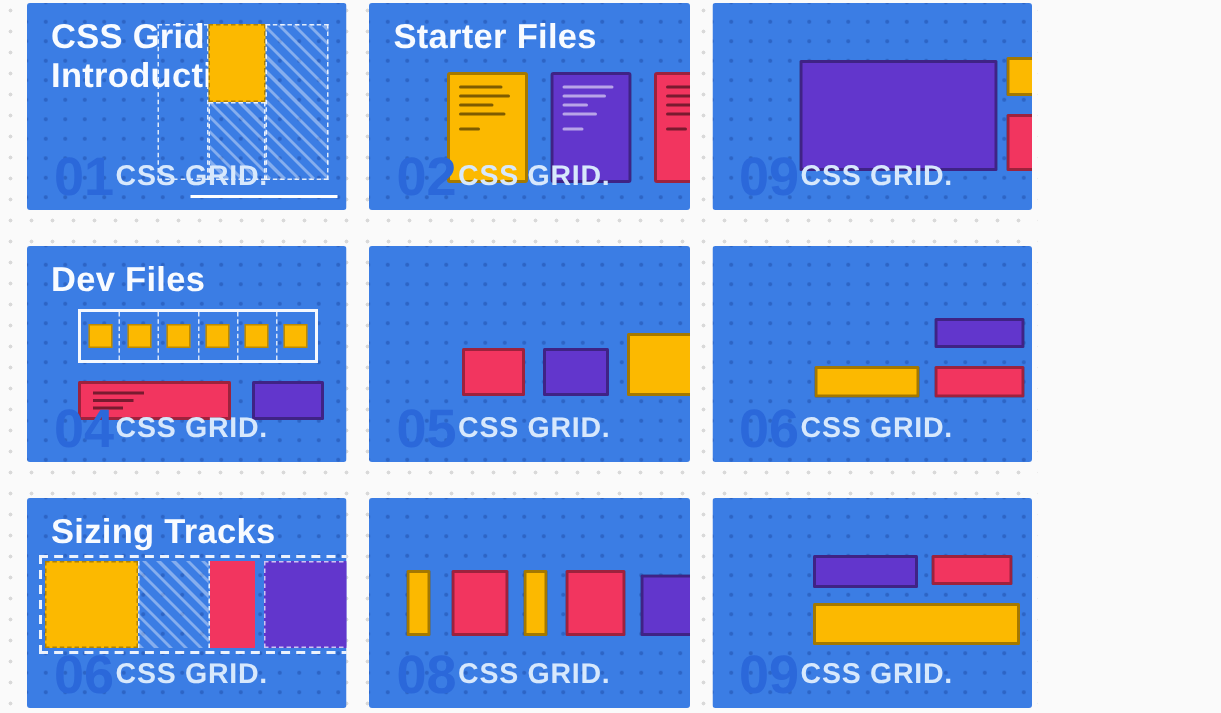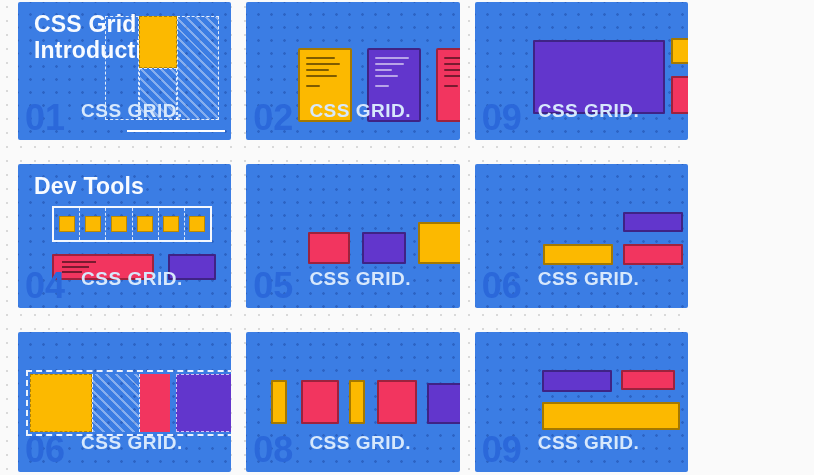--- a/index.html
+++ b/index.html
@@ -28,30 +28,30 @@
     background-size:13px 13px;background-position:6px 6px;
     cursor:pointer;
   }
   .title{
     padding:9px 14px 0 16px;
     font-size:23px;font-weight:bold;line-height:26px;
     color:var(--title-color,#f8fbff);letter-spacing:0.2px;
   }
   .card1 .title{max-width:150px;}
   .footer{
-    position:absolute;left:7px;bottom:4px;
-    display:flex;align-items:flex-start;white-space:nowrap;
+    position:absolute;left:18px;bottom:4px;
+    display:flex;align-items:center;white-space:nowrap;
   }
   .num{
     font-size:36px;font-weight:bold;line-height:1;
     color:var(--number-color,#2b68da);
   }
   .brand{
     font-size:19px;font-weight:bold;letter-spacing:0.5px;
-    color:var(--brand-color,#d7e8fc);margin-left:16px;
+    color:var(--brand-color,#d7e8fc);margin-left:1px;
   }
   
   .sh{position:absolute;box-sizing:border-box;border:2px solid rgba(0,0,0,0.35);border-radius:1px;}
   .y{background:var(--yellow,#fcb900);}
   .r{background:var(--red,#f2355f);}
   .p{background:var(--purple,#6236cc);}
   .hatch{background-image:repeating-linear-gradient(45deg, rgba(255,255,255,0.38) 0 2px, rgba(255,255,255,0) 2px 7px);}
   
   .a1{position:absolute;top:8px;right:6px;width:120px;height:122px;}
   .a1 .cell{position:absolute;box-sizing:border-box;border:1px dashed rgba(255,255,255,0.85);}
@@ -124,20 +124,21 @@
         <div class="cell c2 hatch"></div>
         <div class="base"></div>
       </div>
       <div class="footer">
         <span class="num">01</span>
         <span class="brand">CSS GRID.</span>
       </div>
     </div>
 
     <div class="card">
+      <div class="title">Starter Files</div>
       <div class="a2">
         <div class="doc y">
             <i class="w1"></i>
             <i class="w2"></i>
             <i class="w3"></i>
             <i class="w4"></i>
             <i class="w6"></i>
           </div>
         <div class="doc p pd">
             <i class="w2"></i>
@@ -164,21 +165,21 @@
       <div class="sh p a3p"></div>
       <div class="sh y a3y"></div>
       <div class="sh r a3r"></div>
       <div class="footer">
         <span class="num">09</span>
         <span class="brand">CSS GRID.</span>
       </div>
     </div>
 
     <div class="card">
-      <div class="title">Dev Tools</div>
+      <div class="title">Dev Files</div>
       <div class="a4bar">
         <div class="a4cell">
             <span class="chip"></span>
           </div>
         <div class="a4cell">
             <span class="chip"></span>
           </div>
         <div class="a4cell">
             <span class="chip"></span>
           </div>
@@ -218,20 +219,21 @@
       <div class="sh p a6p"></div>
       <div class="sh y a6y"></div>
       <div class="sh r a6r"></div>
       <div class="footer">
         <span class="num">06</span>
         <span class="brand">CSS GRID.</span>
       </div>
     </div>
 
     <div class="card">
+      <div class="title">Sizing Tracks</div>
       <div class="a7band">
         <div class="a7y"></div>
         <div class="a7h1 hatch"></div>
         <div class="a7r"></div>
         <div class="a7p"></div>
         <div class="a7h2 hatch"></div>
       </div>
       <div class="footer">
         <span class="num">06</span>
         <span class="brand">CSS GRID.</span>

